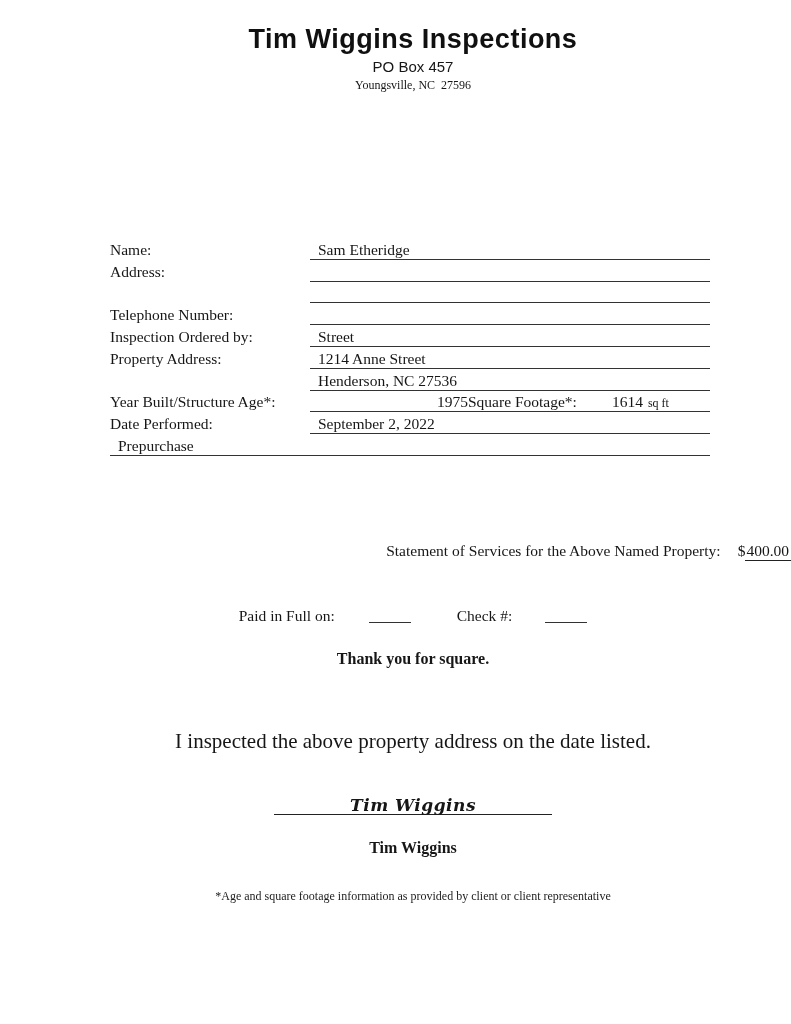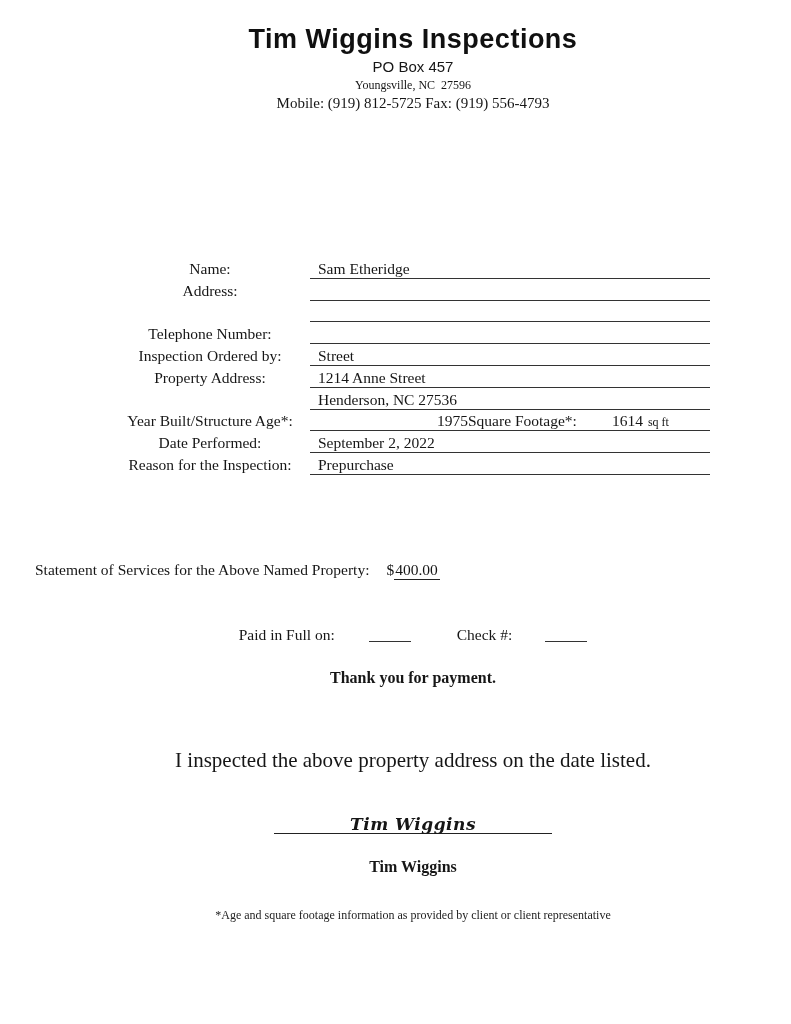--- a/index.html
+++ b/index.html
@@ -23,36 +23,36 @@
     font-family: "Liberation Sans", sans-serif;
     font-size: 15px; line-height: 18px; margin-top: 4px;
   }
   .cityline { font-size: 12px; line-height: 18px; }
   .contactline { font-size: 15px; line-height: 19px; }
 
   
   .form { margin-left: 75px; margin-top: 144px; width: 600px; }
   .frow { display: flex; height: 21.8px; align-items: flex-end; }
   .flabel {
-    width: 200px; text-align: center; font-size: 15.5px;
+    width: 200px; text-align: left; font-size: 15.5px;
     padding-bottom: 1px; white-space: nowrap;
   }
   .fvalue {
     flex: 1; border-bottom: 1px solid #333;
     padding-left: 8px; font-size: 15.5px; white-space: nowrap;
   }
   .fvalue.split { display: flex; align-items: baseline; }
   .yearval { display: inline-block; width: 150px; text-align: right; }
   .sqlabel { white-space: nowrap; }
   .sqval { margin-left: 35px; }
   .squnit { font-size: 12px; margin-left: 5px; }
 
   
   .statement {
-    margin-top: 86px; text-align: left;
+    margin-top: 86px; text-align: right;
     font-size: 15.5px; line-height: 18px;
   }
   .fee { margin-left: 17px; }
   .fee-amount {
     border-bottom: 1px solid #222;
     padding: 0 2px 1px 1px; display: inline-block; line-height: 16px;
   }
 
   
   .paidrow { margin-top: 46px; text-align: center; font-size: 15.5px; line-height: 18px; }
@@ -88,21 +88,20 @@
 </style>
 </head>
 <body>
 
 <div class="content">
 
   <header class="header">
     <h1 class="company">Tim Wiggins Inspections</h1>
     <div class="pobox">PO Box 457</div>
     <div class="cityline">Youngsville, NC&nbsp;&nbsp;27596</div>
-    <div class="contactline">Mobile: (919) 812-5725 Fax: (919) 556-4793</div>
   </header>
 
   <section class="form">
 
     <div class="frow">
       <div class="flabel">Name:</div>
       <div class="fvalue"><span>Sam Etheridge</span></div>
     </div>
 
     <div class="frow">
@@ -144,35 +143,34 @@
         <span class="squnit">sq ft</span>
       </div>
     </div>
 
     <div class="frow">
       <div class="flabel">Date Performed:</div>
       <div class="fvalue"><span>September 2, 2022</span></div>
     </div>
 
     <div class="frow">
-      <div class="flabel">Reason for the Inspection:</div>
       <div class="fvalue"><span>Prepurchase</span></div>
     </div>
 
   </section>
 
   <div class="statement">
     <span>Statement of Services for the Above Named Property:</span><span class="fee"><span>$</span><span class="fee-amount">400.00</span></span>
   </div>
 
   <div class="paidrow">
     <span>Paid in Full on:</span><span class="blank first"></span><span>Check #:</span><span class="blank second"></span>
   </div>
 
-  <div class="thanks">Thank you for payment.</div>
+  <div class="thanks">Thank you for square.</div>
 
   <div class="affirm">I inspected the above property address on the date listed.</div>
 
   <div class="sigblock">
     <div class="sigline">
       <span class="sigscript">Tim Wiggins</span>
     </div>
     <div class="signame">Tim Wiggins</div>
   </div>
 

